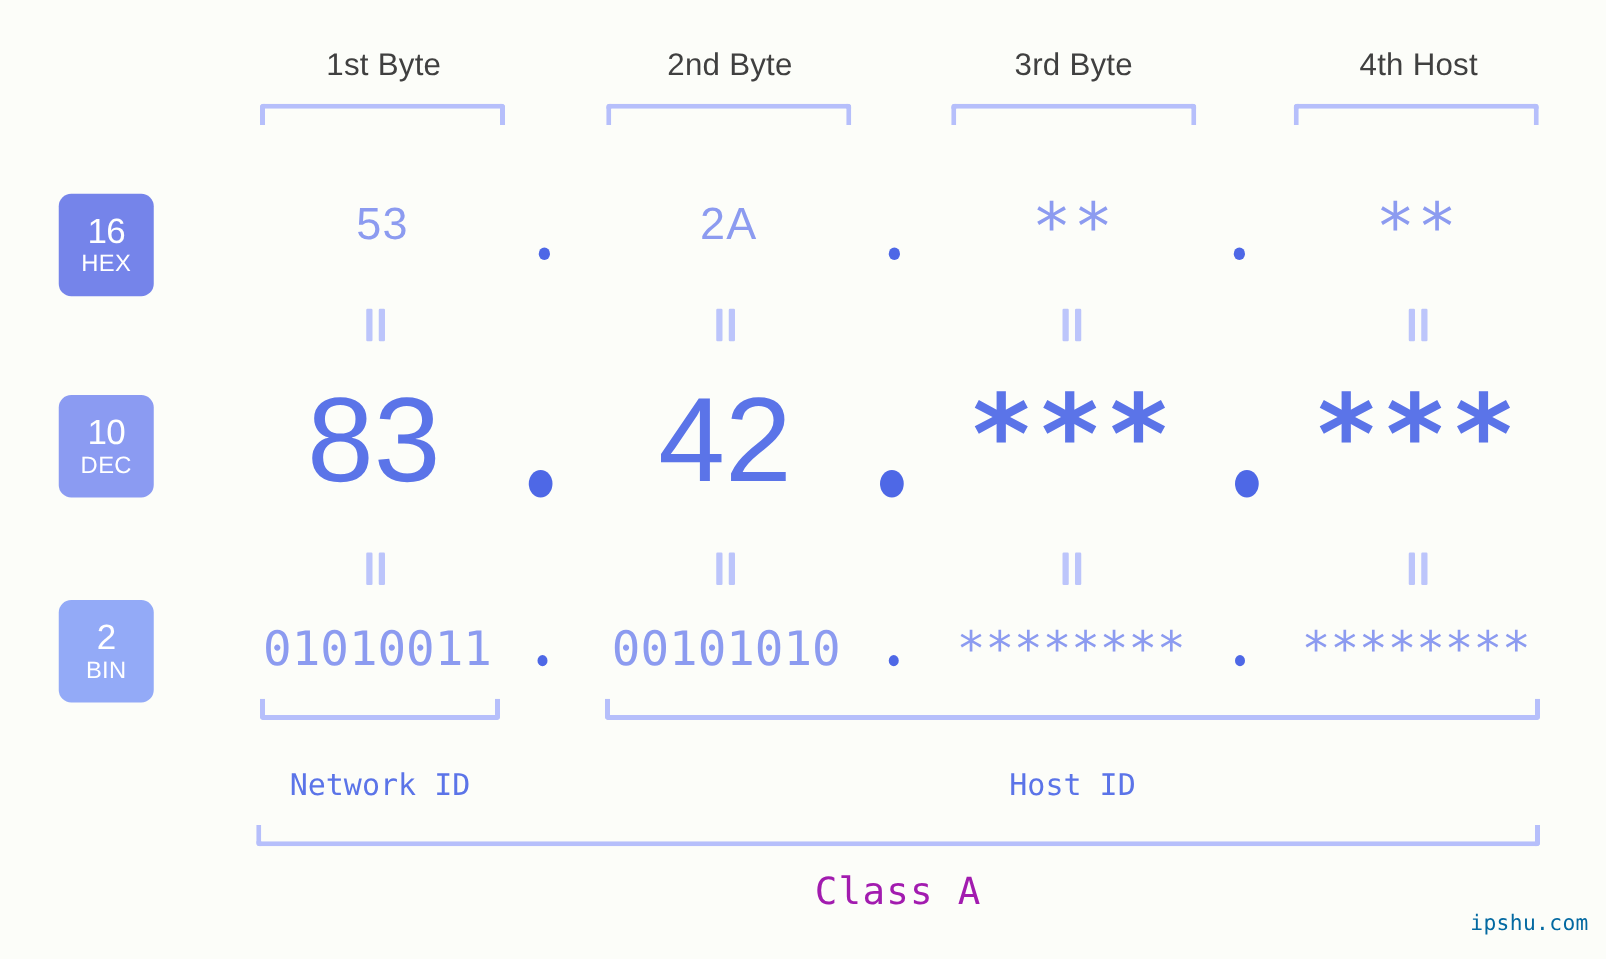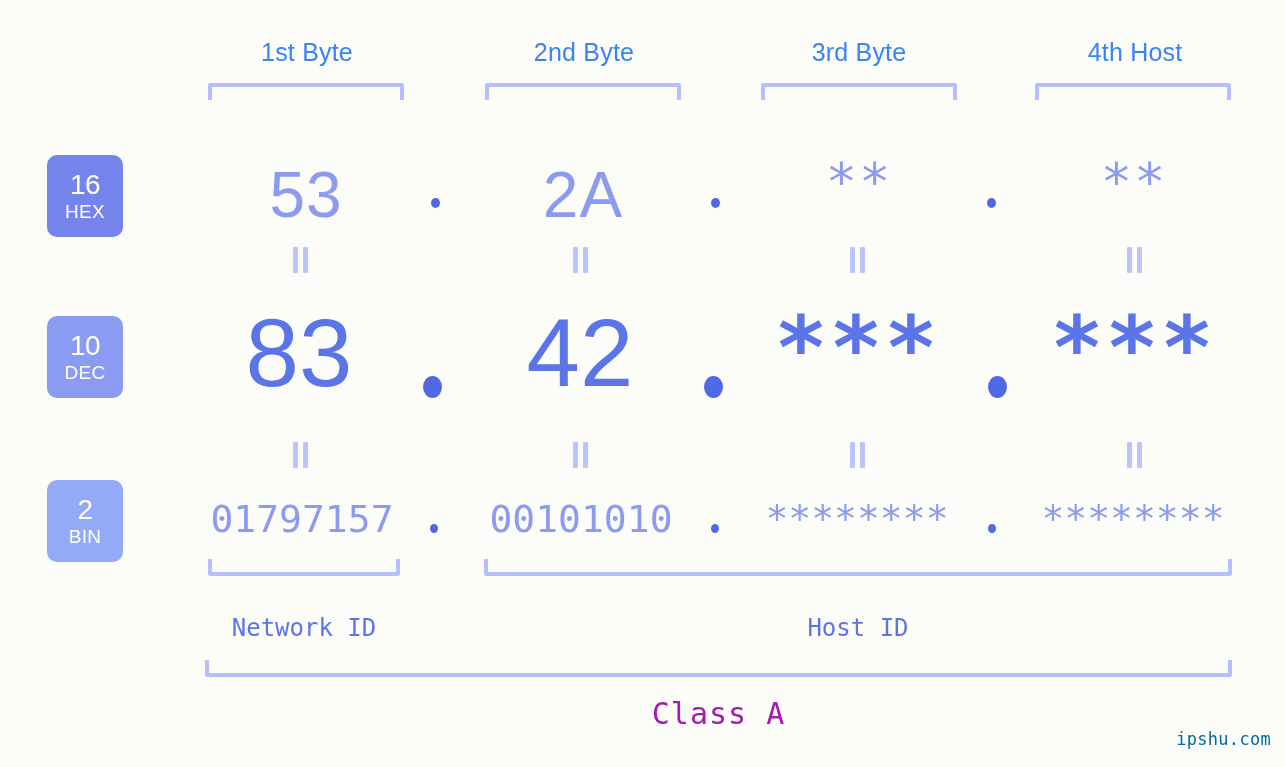--- a/index.html
+++ b/index.html
@@ -17,21 +17,21 @@
     position: absolute;
     inset: 0;
     width: 1285px;
     height: 767px;
   }
 
   
   .byte-header {
     position: absolute;
     text-align: center;
-    color: #3b82f6;
+    color: #404040;
     font-size: 25px;
     font-family: "Liberation Sans", sans-serif;
     letter-spacing: .2px;
     white-space: nowrap;
   }
 
   
   .bracket-top {
     position: absolute;
     border-top: 4px solid #b6bffb;
@@ -77,21 +77,21 @@
 
   
   .cell {
     position: absolute;
     text-align: center;
     white-space: nowrap;
   }
 
   .hex-val {
     color: #8c9bf0;
-    font-size: 64px;
+    font-size: 36px;
     font-family: "Liberation Sans", sans-serif;
     font-weight: 400;
     letter-spacing: 1px;
   }
   .hex-star {
     color: #8c9bf0;
     font-size: 52px;
     font-family: "DejaVu Sans Mono", monospace;
     font-weight: 400;
     letter-spacing: 2px;
@@ -252,21 +252,21 @@
     </div>
   <div class="eq" style="left:849px; top:442px;">
       <span class="a"></span>
       <span class="b"></span>
     </div>
   <div class="eq" style="left:1126px; top:442px;">
       <span class="a"></span>
       <span class="b"></span>
     </div>
 
-  <div class="cell bin-val" style="left:200px; top:497px; width:204px;">01797157</div>
+  <div class="cell bin-val" style="left:200px; top:497px; width:204px;">01010011</div>
   <div class="cell bin-val" style="left:479px; top:497px; width:204px;">00101010</div>
   <div class="cell bin-val" style="left:755px; top:497px; width:204px;">********</div>
   <div class="cell bin-val" style="left:1031px; top:497px; width:204px;">********</div>
 
   <div class="dot dot-xs" style="left:430px; top:524px;"></div>
   <div class="dot dot-xs" style="left:711px; top:524px;"></div>
   <div class="dot dot-xs" style="left:988px; top:524px;"></div>
 
   <div class="bracket-bottom" style="left:208px; top:559px; width:192px;"></div>
   <div class="bracket-bottom" style="left:484px; top:559px; width:748px;"></div>

